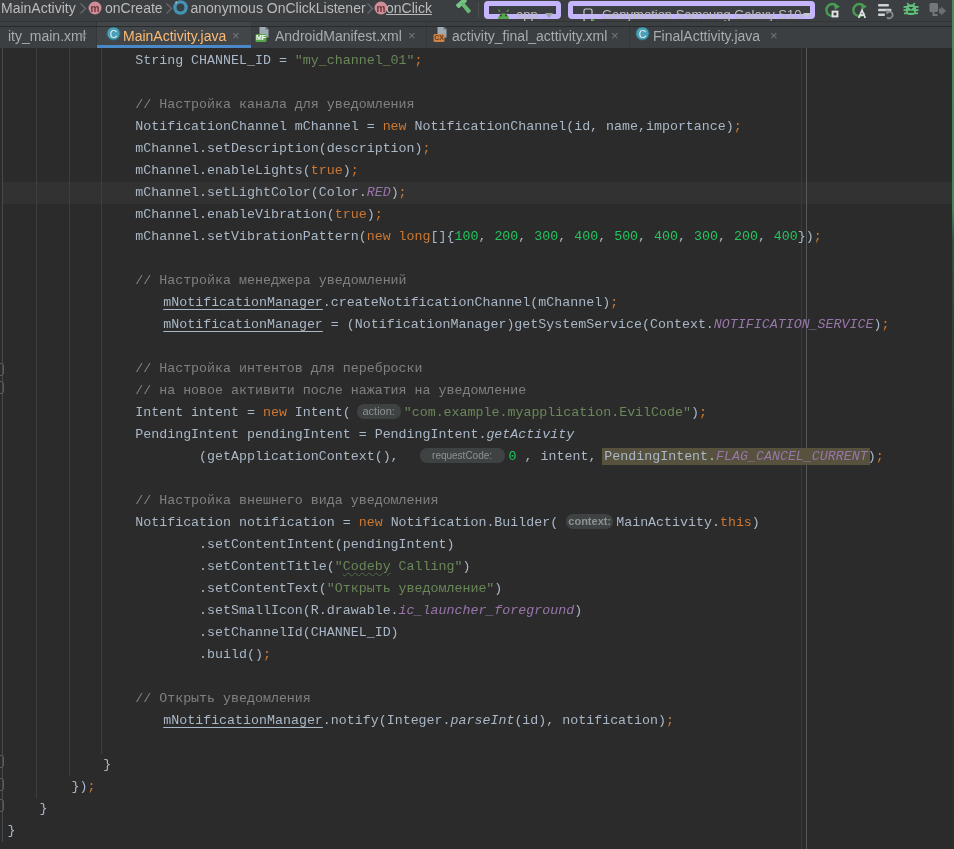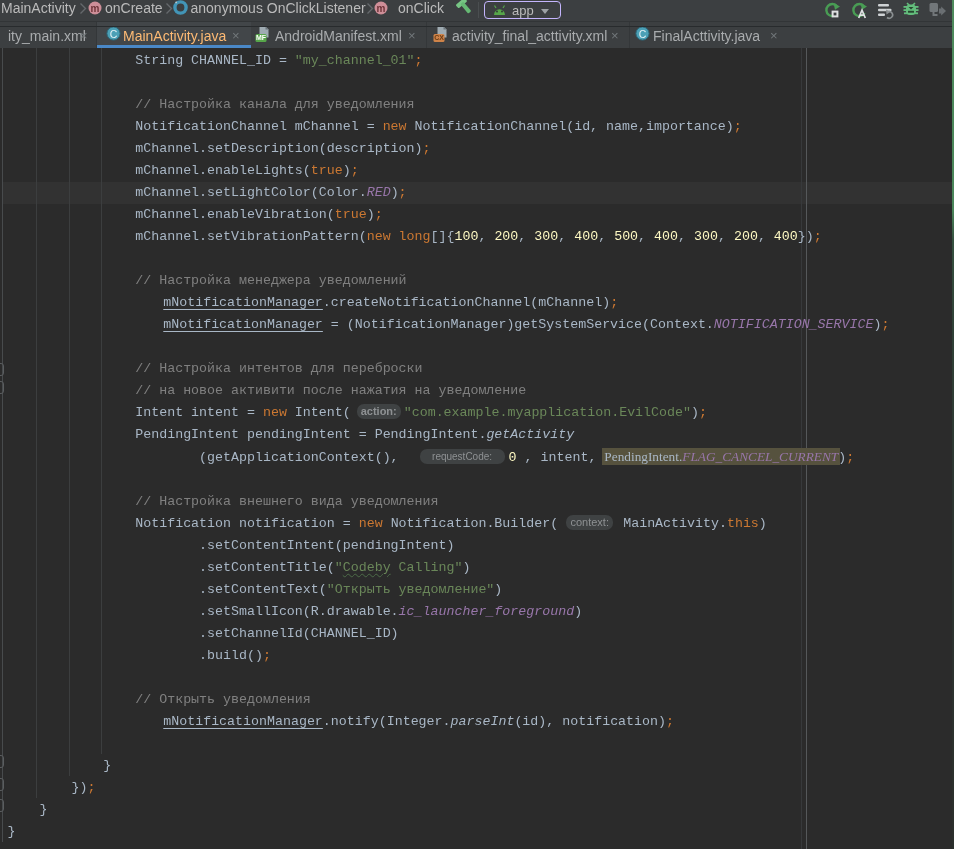--- a/index.html
+++ b/index.html
@@ -4,45 +4,45 @@
 <style>
 html,body{margin:0;padding:0;}
 body{width:954px;height:849px;overflow:hidden;background:#2b2b2b;position:relative;
      font-family:"Liberation Sans",sans-serif;}
 .abs{position:absolute;}
 
 #toolbar{left:0;top:0;width:954px;height:21px;background:#3c3f41;}
 #toolbar .bc{position:absolute;top:0;height:17px;line-height:17px;font-size:14px;color:#bbbbbb;white-space:nowrap;text-align:center;}
 #toolbar svg{position:absolute;}
 #tbsep{position:absolute;left:0;top:21px;width:954px;height:1px;background:#323537;}
-.combo{position:absolute;top:1px;height:18px;border:1px solid #c4b5fd;border-radius:4px;box-sizing:border-box;}
+.combo{position:absolute;top:1px;height:18px;border:5px solid #c4b5fd;border-radius:4px;box-sizing:border-box;}
 .combo .lbl{position:absolute;top:1px;height:16px;line-height:16px;font-size:13px;color:#bbbbbb;white-space:nowrap;}
 .caret{position:absolute;width:0;height:0;border-left:4.5px solid transparent;border-right:4.5px solid transparent;border-top:5px solid #9da2a5;}
 
 #tabbar{left:0;top:22px;width:954px;height:26px;background:#3c3f41;}
 .tabtxt{position:absolute;top:5px;height:18px;line-height:18px;font-size:14px;color:#a9acae;white-space:nowrap;}
 .tabx{position:absolute;top:7px;font-size:13px;line-height:14px;color:#72787b;}
 #seltab{position:absolute;left:97px;top:0;width:154px;height:26px;background:#424649;}
 #tabunder{position:absolute;left:97px;top:23px;width:154px;height:3px;background:#4a88c7;}
 #tabbot{position:absolute;left:0;top:26px;width:954px;height:1px;background:#282b2d;}
 
 #editor{left:0;top:48px;width:954px;height:801px;background:#2b2b2b;}
 .vline{position:absolute;width:1px;background:#3c3e3f;}
 #caretrow{position:absolute;left:3px;top:134px;width:951px;height:22px;background:#323232;}
 pre#code{position:absolute;left:7.6px;top:2px;margin:0;font-family:"Liberation Mono",monospace;
   font-size:13.3px;line-height:22px;color:#a9b7c6;white-space:pre;}
 .k{color:#cc7832;}
 .s{color:#6a8759;}
-.n{color:#fef9c3;}
+.n{color:#22c55e;}
 .c{color:#808080;}
 .f{color:#9876aa;font-style:italic;}
 .im{font-style:italic;}
 .u{text-decoration:underline;text-decoration-thickness:1px;text-underline-offset:3px;margin-left:28px;}
 .wavy{text-decoration:underline wavy #4c6b47 1px;text-underline-offset:2px;}
-.hl{background:#56523e;padding:1px 2px;margin:-1px -2px;font-family:Liberation Serif, serif;}
+.hl{background:#56523e;padding:1px 2px;margin:-1px -2px;}
 .chip{display:inline-block;background:#3f4243;border-radius:7px;color:#8e9193;
   font-family:"Liberation Sans",sans-serif;font-size:11px;line-height:15px;height:15px;
   text-align:center;vertical-align:1px;}
 
 .fold{position:absolute;width:7px;height:13px;border:1px solid #5a5d5f;border-radius:3px;left:-3px;box-sizing:border-box;}
 
 #gedge{position:absolute;left:952px;top:0;width:2px;height:849px;
   background:linear-gradient(#4e8a5c 0px,#4a855a 210px,#35503f 240px,#2f4036 330px,#2c3530 500px,#2b2f2c 849px);}
 </style>
 </head>
@@ -65,38 +65,46 @@
       <circle cx="3.2" cy="2.4" r="0.9" fill="#b9c6cc"></circle>
     </svg>
   <span class="bc" style="left:190.5px;">anonymous OnClickListener</span>
   <svg style="left:366px;top:3px;" width="8" height="11">
       <polyline points="1.5,0.5 6.5,5.5 1.5,10.5" fill="none" stroke="#65696c" stroke-width="1.4"></polyline>
     </svg>
   <svg style="left:374px;top:0.5px;" width="14" height="14">
       <circle cx="7" cy="7" r="6.5" fill="#ce8e98"></circle>
       <text x="7" y="10.6" text-anchor="middle" font-size="10" font-weight="bold" fill="#6e3338">m</text>
     </svg>
-  <span class="bc" style="left:398px;">onClick</span>
+  <span class="bc" style="left:386px;text-decoration:underline;">onClick</span>
   <svg style="left:453px;top:-1px;" width="24" height="18">
     <g transform="translate(4.5,7.5) rotate(-40)">
       <rect x="-0.5" y="-2.4" width="11.5" height="4.6" rx="1.2" fill="#77c584"></rect>
       <rect x="3.6" y="0" width="4" height="12.5" rx="1.4" fill="#66b974"></rect>
     </g>
   </svg>
   <div style="position:absolute;left:478px;top:2px;width:1px;height:16px;background:#4a4e50;"></div>
   <div class="combo" style="left:484px;width:77px;">
     <svg style="left:7px;top:3px;" width="15" height="12">
       <path d="M2,10 a5.5,5.8 0 0 1 11,0 z" fill="#57a64a"></path>
       <line x1="4" y1="3" x2="2.5" y2="0.5" stroke="#57a64a" stroke-width="1.2"></line>
       <line x1="11" y1="3" x2="12.5" y2="0.5" stroke="#57a64a" stroke-width="1.2"></line>
       <circle cx="5" cy="6.5" r="0.9" fill="#2f3234"></circle>
         <circle cx="10" cy="6.5" r="0.9" fill="#2f3234"></circle>
     </svg>
     <span class="lbl" style="left:27px;">app</span>
     <div class="caret" style="left:56px;top:7px;"></div>
+  </div>
+  <div class="combo" style="left:568px;width:247px;">
+    <svg style="left:10px;top:2px;" width="14" height="16">
+      <rect x="1" y="1" width="8" height="12.5" rx="1.6" fill="none" stroke="#c3c7ca" stroke-width="1.2"></rect>
+      <circle cx="10" cy="13.2" r="1.7" fill="#57a64a"></circle>
+    </svg>
+    <span class="lbl" style="left:29px;">Genymotion Samsung Galaxy S10</span>
+    <div class="caret" style="left:230px;top:7px;border-top-color:#c3c7ca;"></div>
   </div>
   <svg style="left:823px;top:2px;" width="18" height="18">
     <path d="M14,4.2 A6,6 0 1 0 14.6,11" fill="none" stroke="#499c54" stroke-width="2.4"></path>
     <polygon points="10.5,1 17,4.5 12,7.8" fill="#499c54"></polygon>
     <rect x="8.6" y="8.6" width="6.8" height="6.8" fill="#dfe1e2"></rect>
     <rect x="10.6" y="10.6" width="2.8" height="2.8" fill="#3c3f41"></rect>
   </svg>
   <svg style="left:850px;top:2px;" width="18" height="18">
     <path d="M14,4.2 A6,6 0 1 0 14.6,11" fill="none" stroke="#499c54" stroke-width="2.4"></path>
     <polygon points="10.5,1 17,4.5 12,7.8" fill="#499c54"></polygon>
@@ -186,26 +194,26 @@
                 mChannel.setLightColor(Color.<span class="f">RED</span>)<span class="k">;</span>
                 mChannel.enableVibration(<span class="k">true</span>)<span class="k">;</span>
                 mChannel.setVibrationPattern(<span class="k">new long</span>[]{<span class="n">100</span>, <span class="n">200</span>, <span class="n">300</span>, <span class="n">400</span>, <span class="n">500</span>, <span class="n">400</span>, <span class="n">300</span>, <span class="n">200</span>, <span class="n">400</span>})<span class="k">;</span>
 
                 <span class="c">// Настройка менеджера уведомлений</span>
                 <span class="u">mNotificationManager</span>.createNotificationChannel(mChannel)<span class="k">;</span>
                 <span class="u">mNotificationManager</span> = (NotificationManager)getSystemService(Context.<span class="f">NOTIFICATION_SERVICE</span>)<span class="k">;</span>
 
                 <span class="c">// Настройка интентов для переброски</span>
                 <span class="c">// на новое активити после нажатия на уведомление</span>
-                Intent intent = <span class="k">new</span> Intent( <span class="chip" style="width:44px;margin-left:-2px;margin-right:3px;font-weight:bold;">action:</span><span class="s">"com.example.myapplication.EvilCode"</span>)<span class="k">;</span>
+                Intent intent = <span class="k">new</span> Intent( <span class="chip" style="width:44px;margin-left:-2px;margin-right:3px;">action:</span><span class="s">"com.example.myapplication.EvilCode"</span>)<span class="k">;</span>
                 PendingIntent pendingIntent = PendingIntent.<span class="im">getActivity</span>
                         (getApplicationContext(), <span class="chip" style="width:85px;margin-left:13px;margin-right:4px;font-size:10px;">requestCode:</span><span class="n">0</span> , intent, <span class="hl">PendingIntent.<span class="f">FLAG_CANCEL_CURRENT</span></span>)<span class="k">;</span>
 
                 <span class="c">// Настройка внешнего вида уведомления</span>
-                Notification notification = <span class="k">new</span> Notification.Builder( <span class="chip" style="width:47px;margin-left:0px;margin-right:10px;">context:</span>MainActivity.<span class="k">this</span>)
+                Notification notification = <span class="k">new</span> Notification.Builder( <span class="chip" style="width:47px;margin-left:0px;margin-right:3px;font-weight:bold;">context:</span>MainActivity.<span class="k">this</span>)
                         .setContentIntent(pendingIntent)
                         .setContentTitle(<span class="s">"<span class="wavy">Codeby</span> Calling"</span>)
                         .setContentText(<span class="s">"Открыть уведомление"</span>)
                         .setSmallIcon(R.drawable.<span class="f">ic_launcher_foreground</span>)
                         .setChannelId(CHANNEL_ID)
                         .build()<span class="k">;</span>
 
                 <span class="c">// Открыть уведомления</span>
                 <span class="u">mNotificationManager</span>.notify(Integer.<span class="im">parseInt</span>(id), notification)<span class="k">;</span>
 

